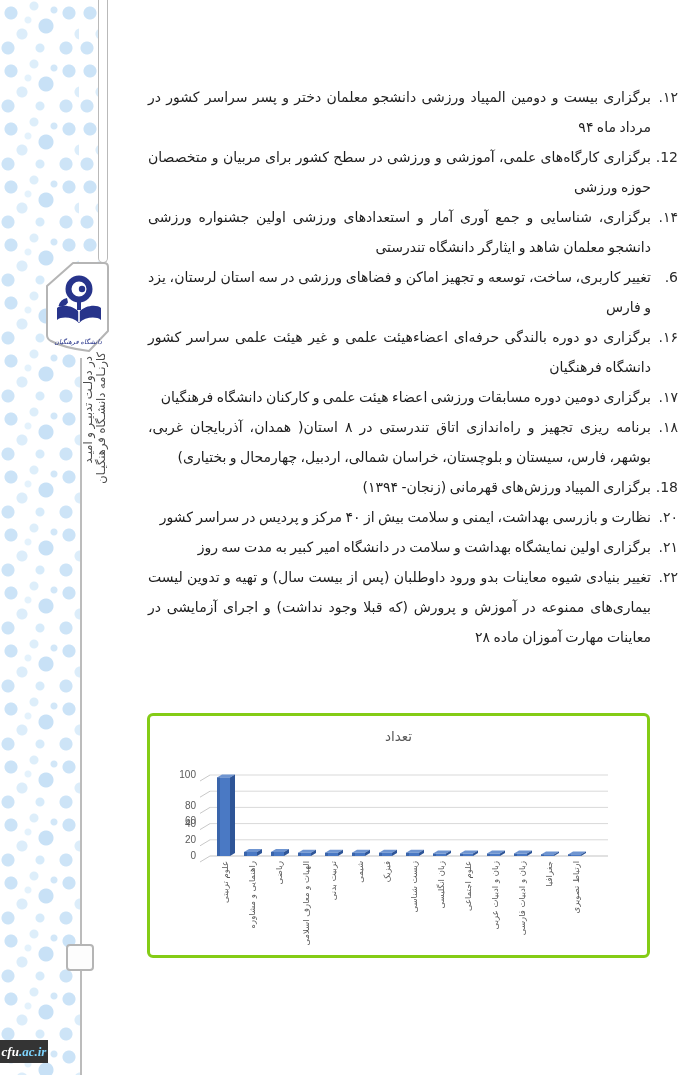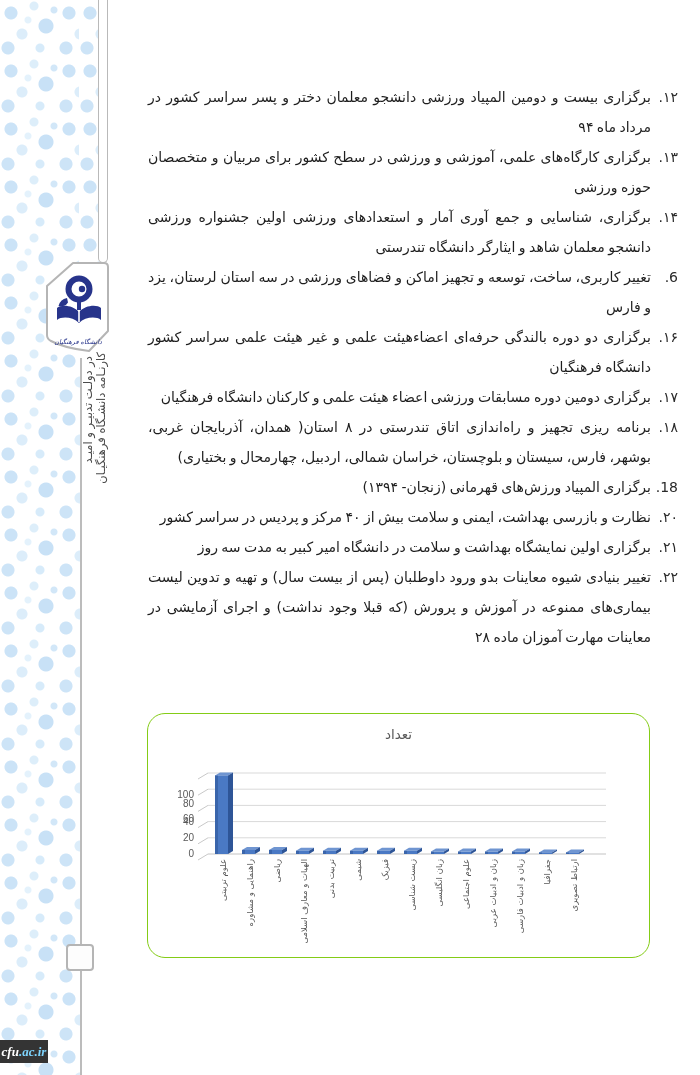--- a/index.html
+++ b/index.html
@@ -52,21 +52,21 @@
   .content {
     position:absolute; top:82px; left:148px; width:530px;
     direction:rtl; color:#1e1e1e;
   }
   .item { display:flex; font-size:14px; line-height:30px; }
   .item .num { flex:0 0 27px; color:#2a2a2a;text-align:right; }
   .item .txt { flex:1; text-align:justify; word-spacing:-1px; }
   
   .chart-panel {
     position:absolute; left:147px; top:713px; width:503px; height:245px;
-    background:#fff; border:1px solid #84cc16; border-radius:18px;
+    background:#fff; border:3px solid #84cc16; border-radius:6px;
   }
   .chart-title {
     position:absolute; top:12px; left:0; right:0; text-align:center;
     font-size:13.5px; color:#595959;
   }
   .plot-svg { position:absolute; left:0; top:0; }
   .ytick {
     position:absolute; width:40px; text-align:right;
     font:10px "Liberation Sans", sans-serif; color:#595959;
   }
@@ -107,21 +107,21 @@
       <span>cfu</span>
       <span class="suffix">.ac.ir</span>
     </div>
 
   <div class="content" id="list-root">
       <div class="item">
         <span class="num">۱۲.</span>
         <div class="txt">برگزاری بیست و دومین المپیاد ورزشی دانشجو معلمان دختر و پسر سراسر کشور در مرداد ماه ۹۴</div>
       </div>
       <div class="item">
-        <span class="num">۱۳.</span>
+        <span class="num">12.</span>
         <div class="txt">برگزاری کارگاه‌های علمی، آموزشی و ورزشی در سطح کشور برای مربیان و متخصصان حوزه ورزشی</div>
       </div>
       <div class="item">
         <span class="num">۱۴.</span>
         <div class="txt">برگزاری، شناسایی و جمع آوری آمار و استعدادهای ورزشی اولین جشنواره ورزشی دانشجو معلمان شاهد و ایثارگر دانشگاه تندرستی</div>
       </div>
       <div class="item">
         <span class="num">6.</span>
         <div class="txt">تغییر کاربری، ساخت، توسعه و تجهیز اماکن و فضاهای ورزشی در سه استان لرستان، یزد و فارس</div>
       </div>
@@ -225,21 +225,21 @@
         <polygon points="418,138.38 431,138.38 436,135.38 423,135.38" fill="#6f95d1"></polygon>
         <polygon points="431,138.38 436,135.38 436,137 431,140" fill="#2e5597"></polygon>
         <rect x="418" y="138.38" width="13" height="1.6200000000000045" fill="#4a79c4"></rect>
         <rect x="418" y="138.38" width="3" height="1.6200000000000045" fill="#2e5597" opacity="0.55"></rect>
       </svg>
   <div class="ytick" style="left: 6px; top: 134px;">0</div>
       <div class="ytick" style="left: 6px; top: 117.8px;">20</div>
       <div class="ytick" style="left: 6px; top: 101.6px;">40</div>
       <div class="ytick" style="left: 6px; top: 99px;">60</div>
       <div class="ytick" style="left: 6px; top: 84px;">80</div>
-      <div class="ytick" style="left: 6px; top: 53px; margin-top: 22px;">100</div>
+      <div class="ytick" style="left: 6px; top: 53px;">100</div>
       <div class="xlabel" style="left: 70px; top: 145px;">علوم تربیتی</div>
       <div class="xlabel" style="left: 97px; top: 145px;">راهنمایی و مشاوره</div>
       <div class="xlabel" style="left: 124px; top: 145px;">ریاضی</div>
       <div class="xlabel" style="left: 151px; top: 145px;">الهیات و معارف اسلامی</div>
       <div class="xlabel" style="left: 178px; top: 145px;">تربیت بدنی</div>
       <div class="xlabel" style="left: 205px; top: 145px;">شیمی</div>
       <div class="xlabel" style="left: 232px; top: 145px;">فیزیک</div>
       <div class="xlabel" style="left: 259px; top: 145px;">زیست شناسی</div>
       <div class="xlabel" style="left: 286px; top: 145px;">زبان انگلیسی</div>
       <div class="xlabel" style="left: 313px; top: 145px;">علوم اجتماعی</div>

